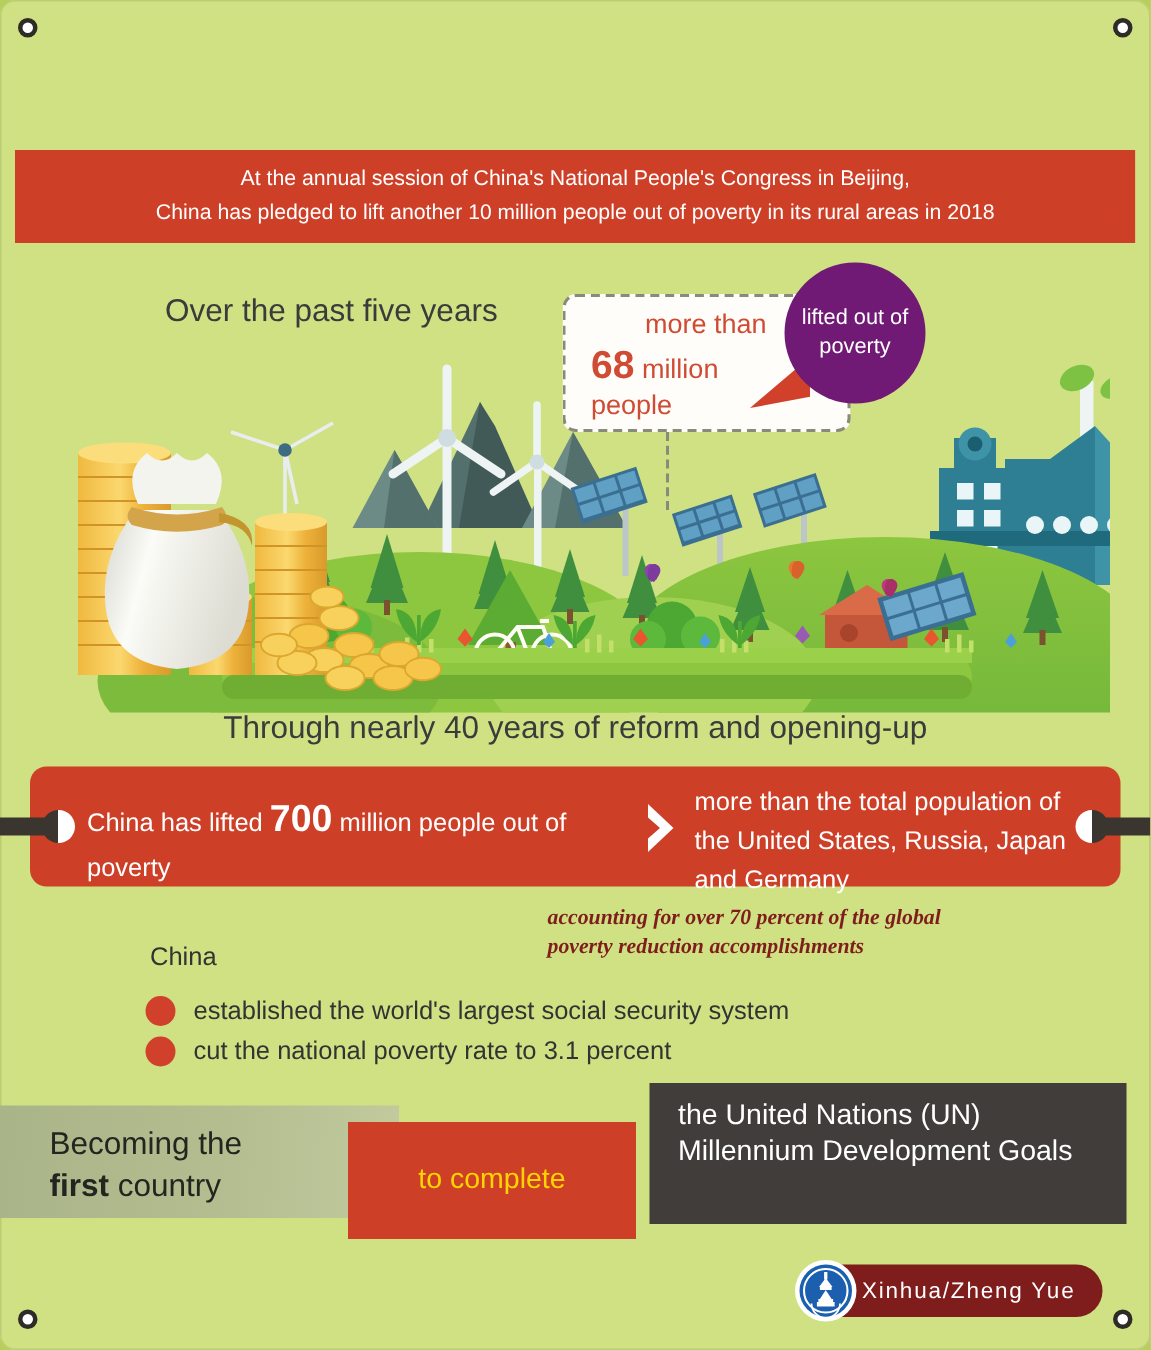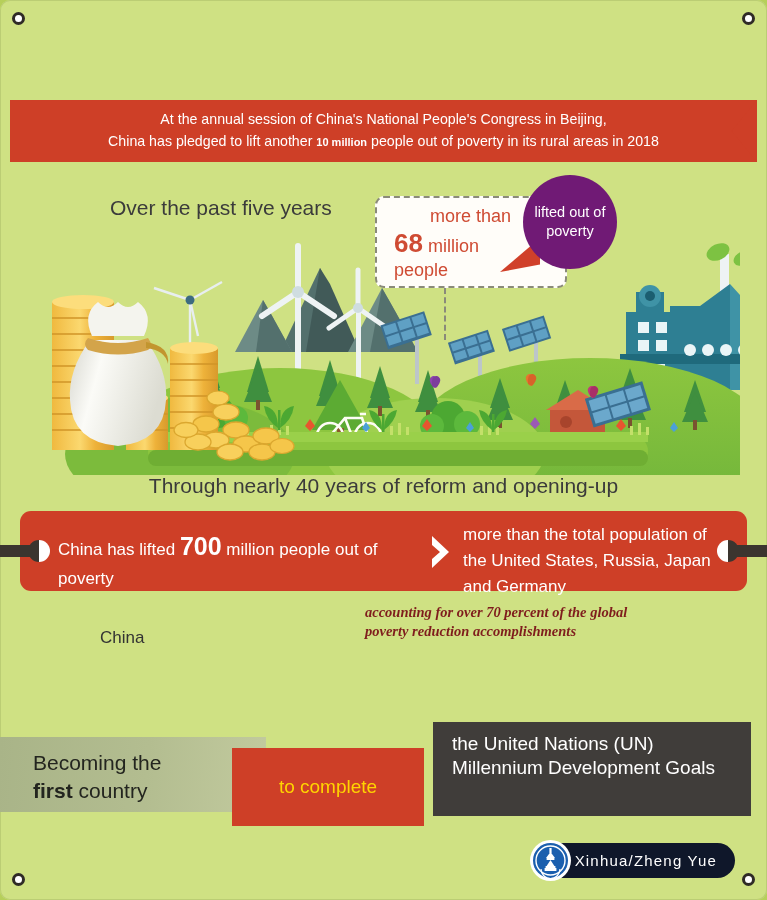--- a/index.html
+++ b/index.html
@@ -54,21 +54,21 @@
   }
   .ribbon .tail-l, .ribbon .tail-r{
     position:absolute; top:52px; width:11px; height:10px; background:#9e2d18;
   }
   .ribbon .tail-l{ left:10px; clip-path:polygon(0 0,100% 0,100% 100%); }
   .ribbon .tail-r{ right:10px; clip-path:polygon(0 0,100% 0,0 100%); }
   .ribbon .rtext{
     position:absolute; left:0; right:0; top:9px; text-align:center;
     color:#fff; font-size:14.2px; line-height:1.52;
   }
-  .ribbon .rtext b{ font-weight:bold; font-size:11px;margin-top:12px; }
+  .ribbon .rtext b{ font-weight:normal; font-size:14px;margin-top:12px; }
 
   
   .overtext{
     position:absolute; left:110px; top:196px;
     font-size:21px; color:#3b3b3b;
   }
 
   
   .bubble{
     position:absolute; left:375px; top:196px; width:192px; height:92px;
@@ -157,21 +157,21 @@
   .darkbox{
     position:absolute; left:433px; top:722px; width:318px; height:94px;
     background:#403d3a; z-index:22;
   }
   .darkbox .t{ position:absolute; left:19px; top:10px; width:290px;
     color:#fff; font-size:19px; line-height:1.28; }
 
   
   .credit{
     position:absolute; right:32px; bottom:22px; height:35px; padding:0 18px 0 42px;
-    background:#0f172a; border-radius:18px; z-index:30;
+    background:#7f1d1d; border-radius:18px; z-index:30;
     display:flex; align-items:center;
   }
   .credit span{ color:#fff; font-size:15px; letter-spacing:1.2px; }
   .credit .logo{
     position:absolute; left:-3px; top:-3px; width:41px; height:41px; border-radius:50%;
     background:#fff; display:flex; align-items:center; justify-content:center;
   }
 </style>
 </head>
 <body>
@@ -535,20 +535,30 @@
     </svg>
     <div class="right">more than the total population of the United States, Russia, Japan and Germany</div>
   </div>
 
   <div class="note">
     <div>accounting for over 70 percent of the global</div>
     <div>poverty reduction accomplishments</div>
   </div>
 
   <div class="chinahead">China</div>
+  <div class="bullets">
+    <div class="brow">
+      <div class="bdot"></div>
+      <div class="btxt">established the world's largest social security system</div>
+    </div>
+    <div class="brow">
+      <div class="bdot"></div>
+      <div class="btxt">cut the national poverty rate to 3.1 percent</div>
+    </div>
+  </div>
 
   <div class="olive">
     <div class="t">
       <span>Becoming the</span><br>
       <b>first</b><span> country</span>
     </div>
   </div>
   <div class="redmid">
     <span>to complete</span>
   </div>

